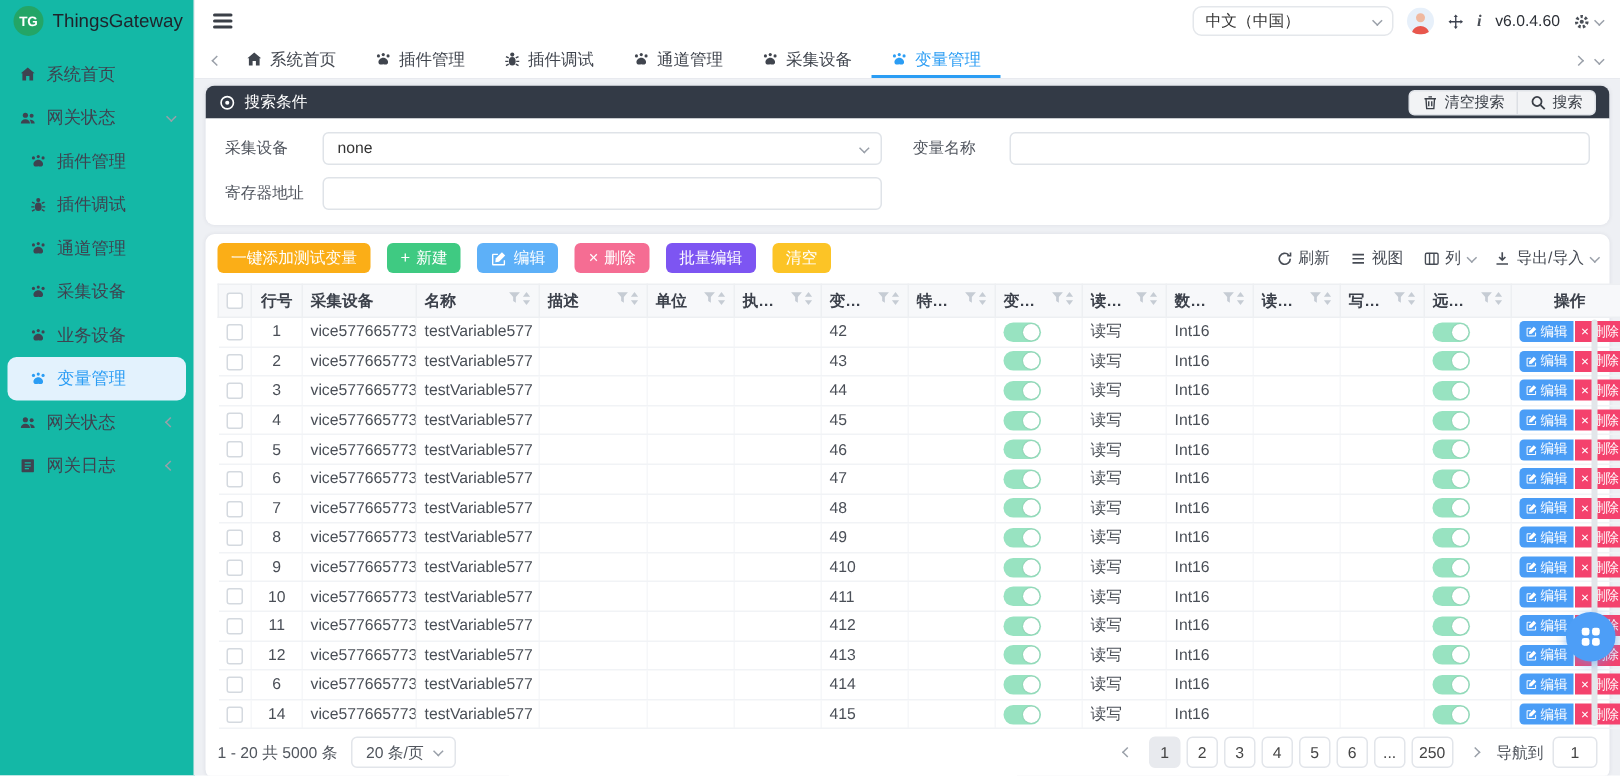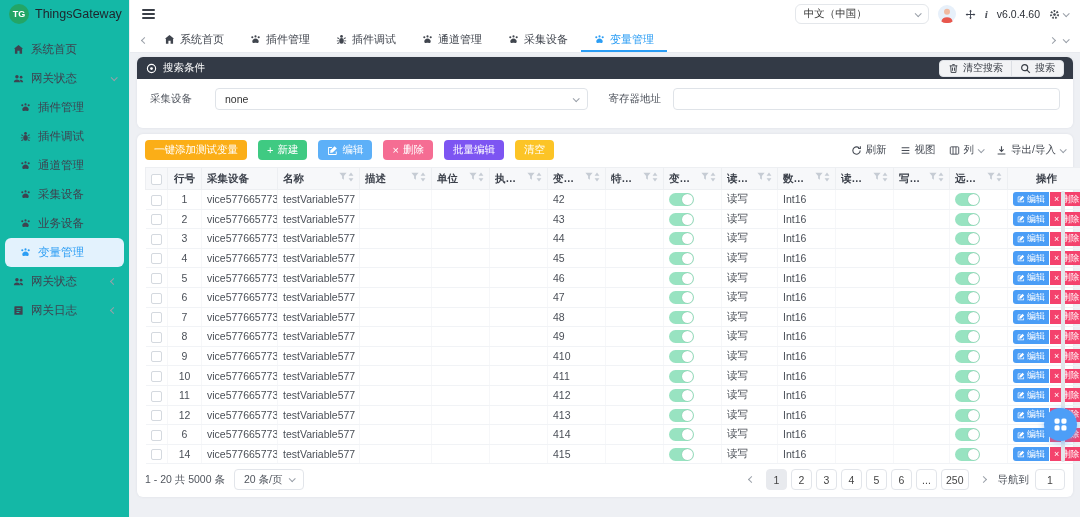--- a/index.html
+++ b/index.html
@@ -402,20 +402,24 @@
             </button>
           </div>
         </div>
         <div class="search-body">
           <div class="field">
             <label>采集设备</label>
             <div class="control select">
               <span>none</span>
               <span class="chev down"></span>
             </div>
+          </div>
+          <div class="field">
+            <label>变量名称</label>
+            <div class="control"></div>
           </div>
           <div class="field half">
             <label>寄存器地址</label>
             <div class="control"></div>
           </div>
           <div></div>
         </div>
       </section>
 
       <section class="table-card">

